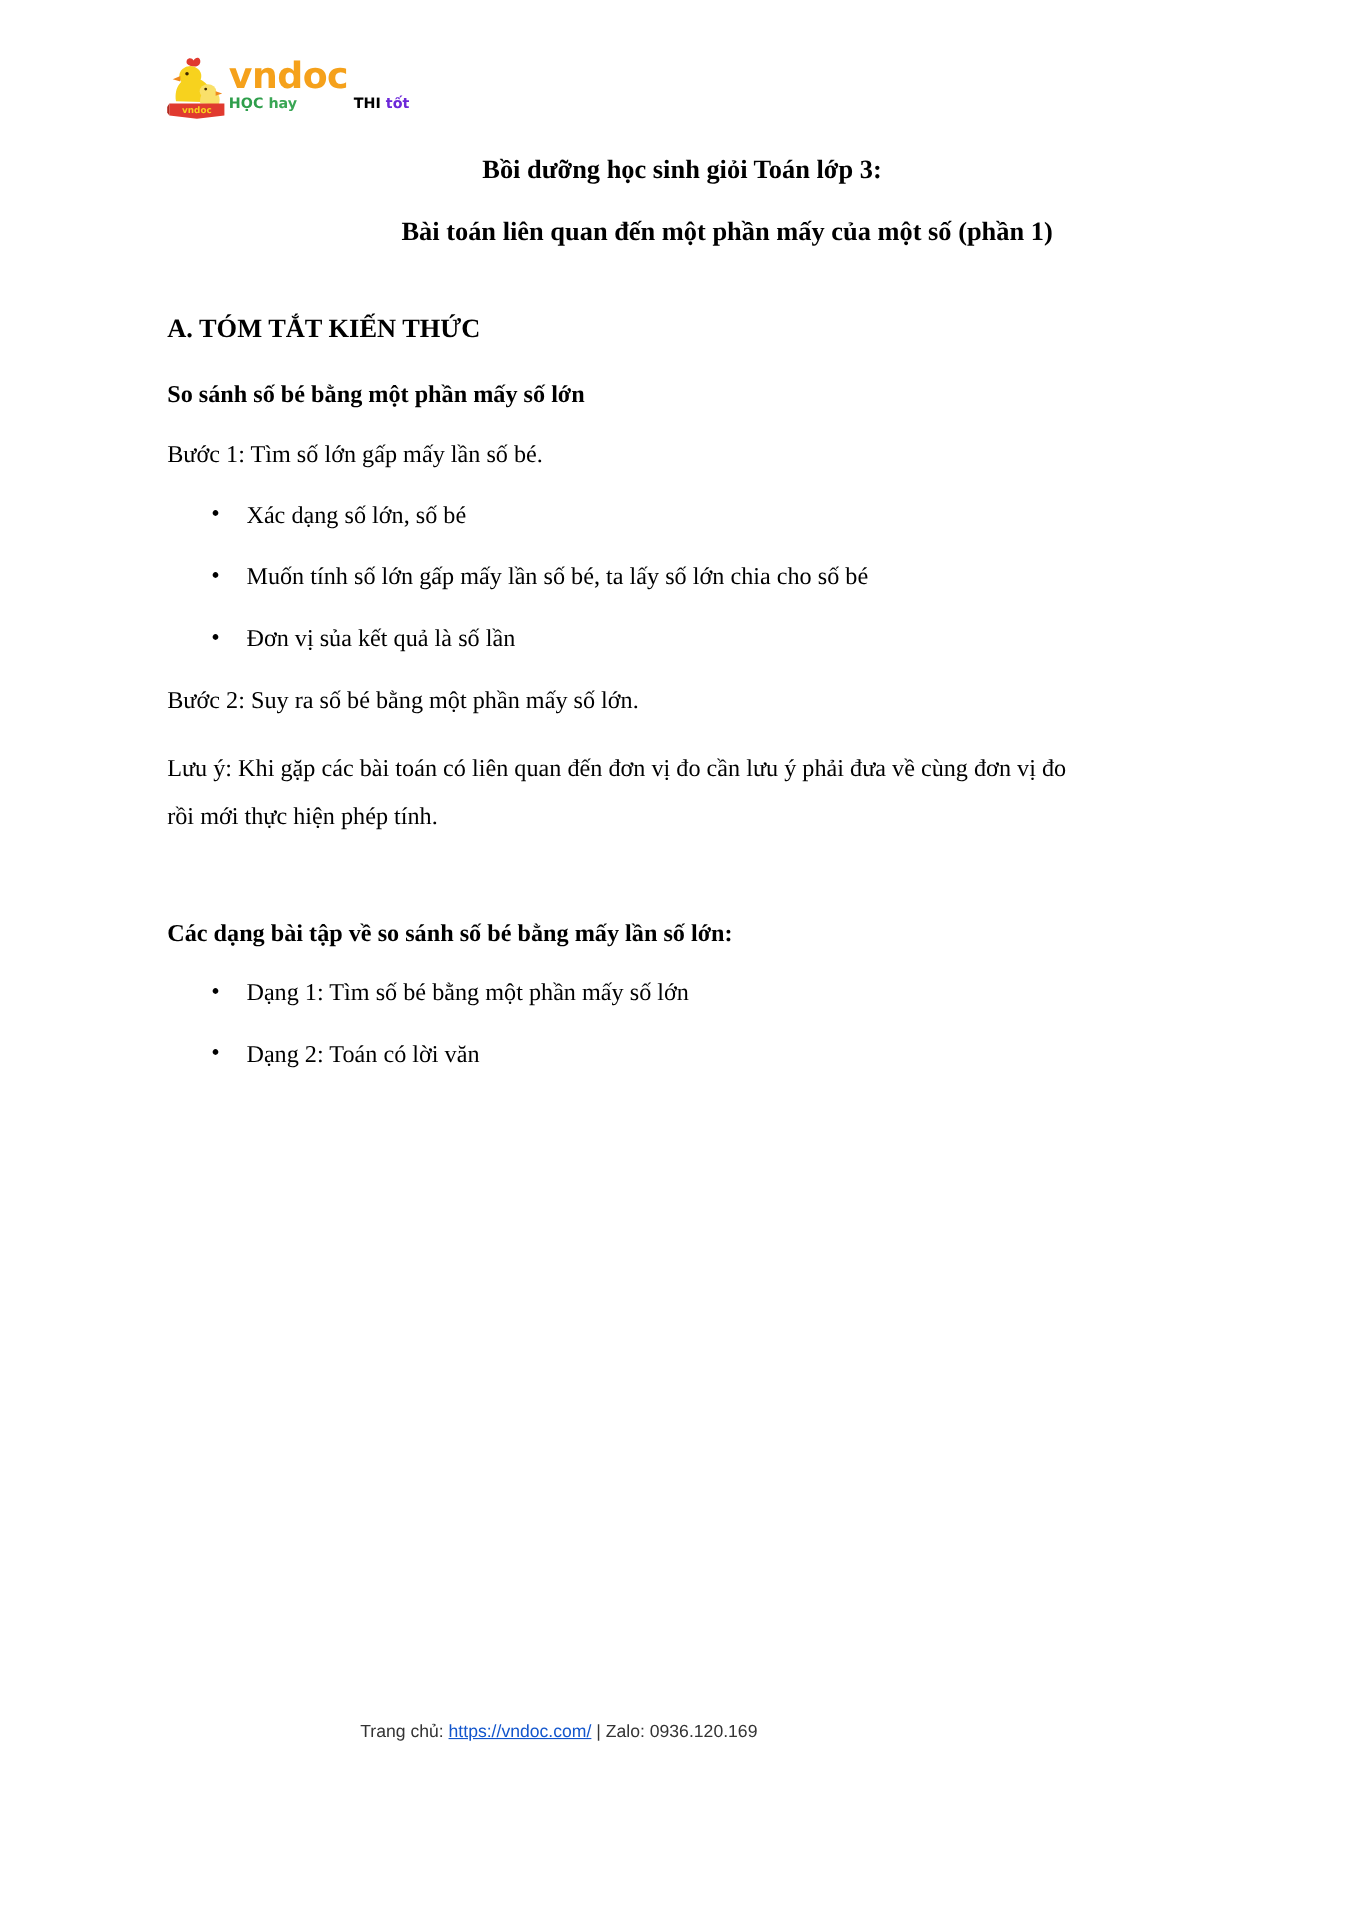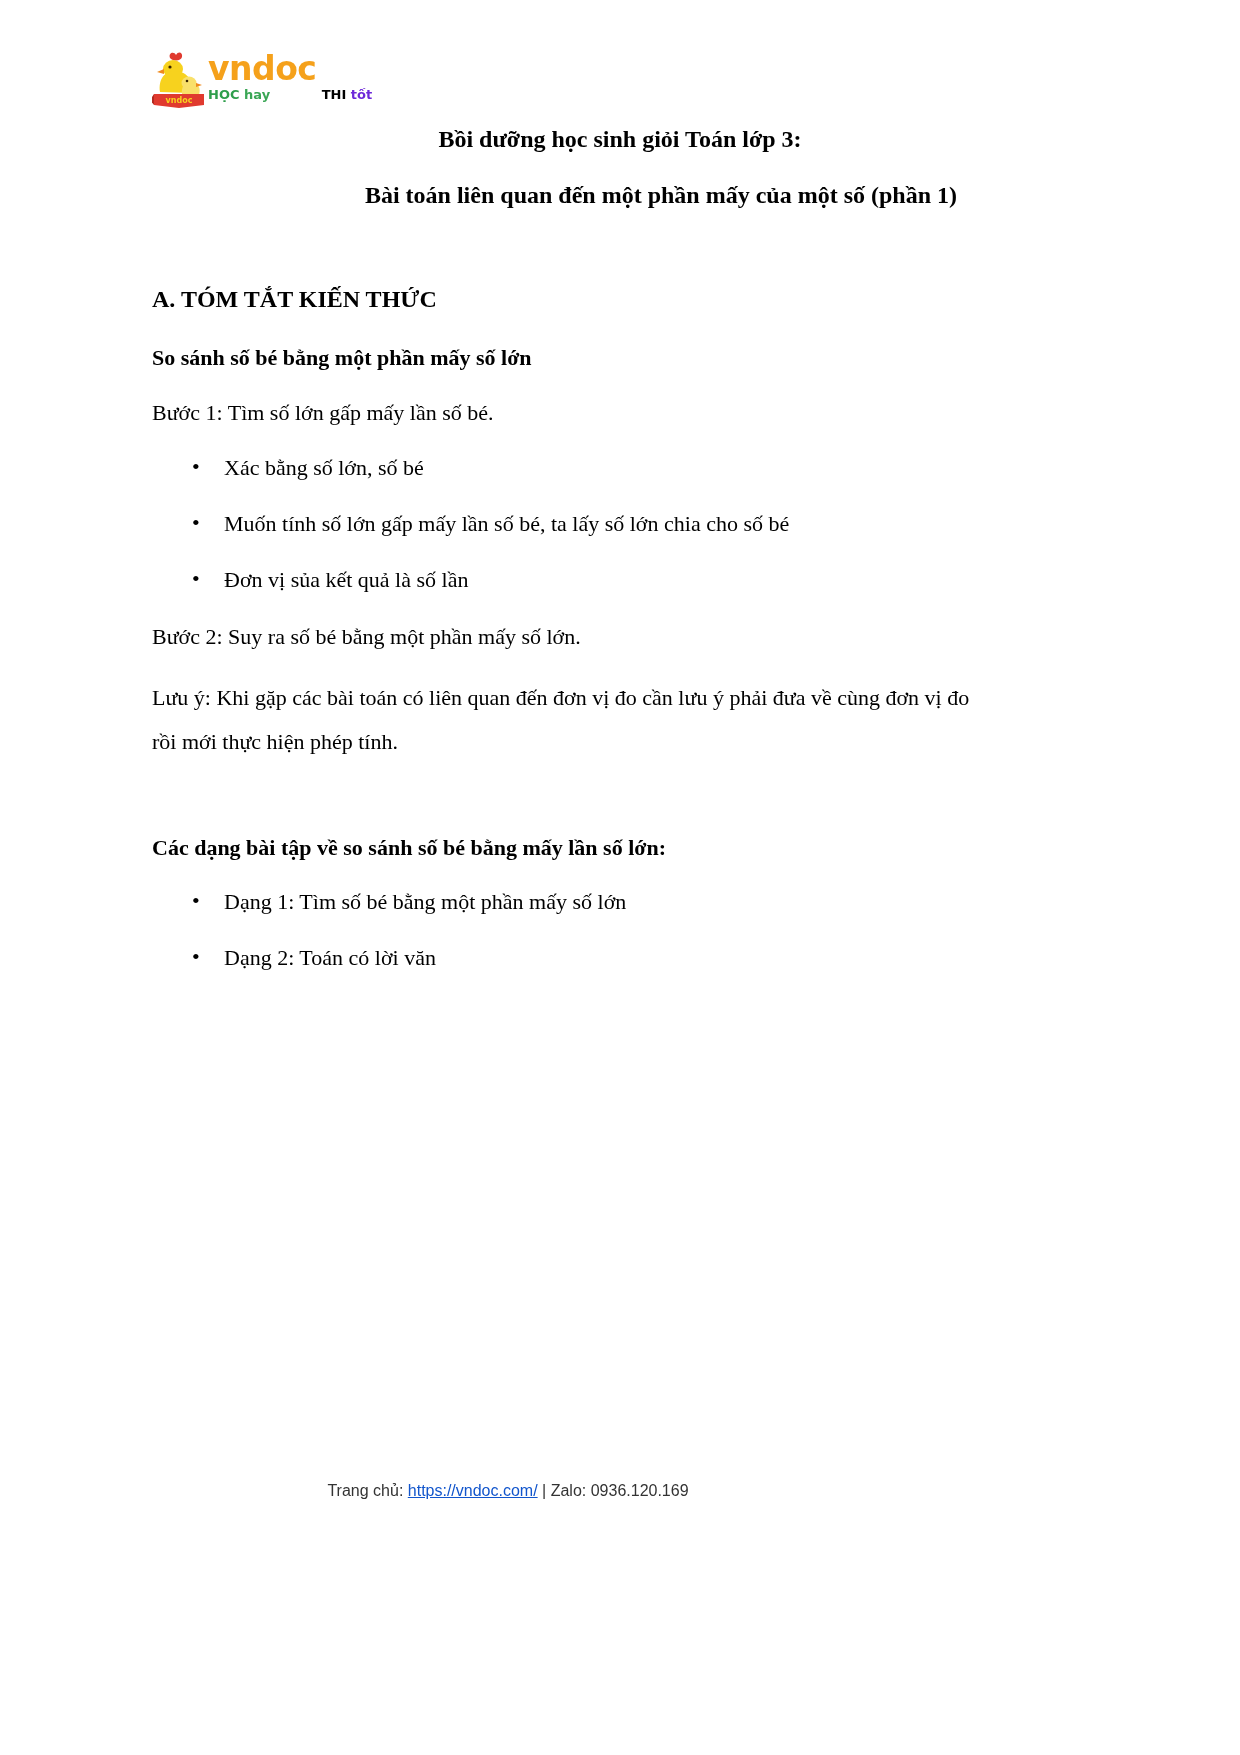--- a/index.html
+++ b/index.html
@@ -67,20 +67,21 @@
 
   
   .doc-title-1, .doc-title-2 {
     position: absolute;
     left: 0;
     width: 1240px;
     text-align: center;
     font-weight: bold;
     font-size: 24px;
     line-height: 30px;
+    margin-top: 16px;
   }
   .doc-title-1 { top: 124px; }
   .doc-title-2 { top: 180px; padding-left: 41px; }
 
   
   .content {
     position: absolute;
     left: 152px;
     top: 282px;
     width: 940px;
@@ -126,21 +127,21 @@
     left: 40px;
     top: -1px;
     font-size: 22px;
   }
   .spacer-lg { height: 42px; }
 
   
   .footer {
     position: absolute;
     left: 0;
-    top: 1480px;
+    top: 1564px;
     width: 1016px;
     text-align: center;
     font-family: "Liberation Sans", sans-serif;
     font-size: 16px;
     line-height: 22px;
     color: #333333;
   }
   .footer a {
     color: #1155cc;
     text-decoration: underline;
@@ -189,21 +190,21 @@
 
   <div class="content">
 
     <div class="h-section">A. TÓM TẮT KIẾN THỨC</div>
 
     <div class="h-sub">So sánh số bé bằng một phần mấy số lớn</div>
 
     <div class="para">Bước 1: Tìm số lớn gấp mấy lần số bé.</div>
 
     <ul class="bullets">
-      <li>Xác bằng số lớn, số bé</li>
+      <li>Xác dạng số lớn, số bé</li>
       <li>Muốn tính số lớn gấp mấy lần số bé, ta lấy số lớn chia cho số bé</li>
       <li>Đơn vị sủa kết quả là số lần</li>
     </ul>
 
     <div class="para">Bước 2: Suy ra số bé bằng một phần mấy số lớn.</div>
 
     <div class="para-wide">Lưu ý: Khi gặp các bài toán có liên quan đến đơn vị đo cần lưu ý phải đưa về cùng đơn vị đo rồi mới thực hiện phép tính.</div>
 
     <div class="spacer-lg"></div>
 

